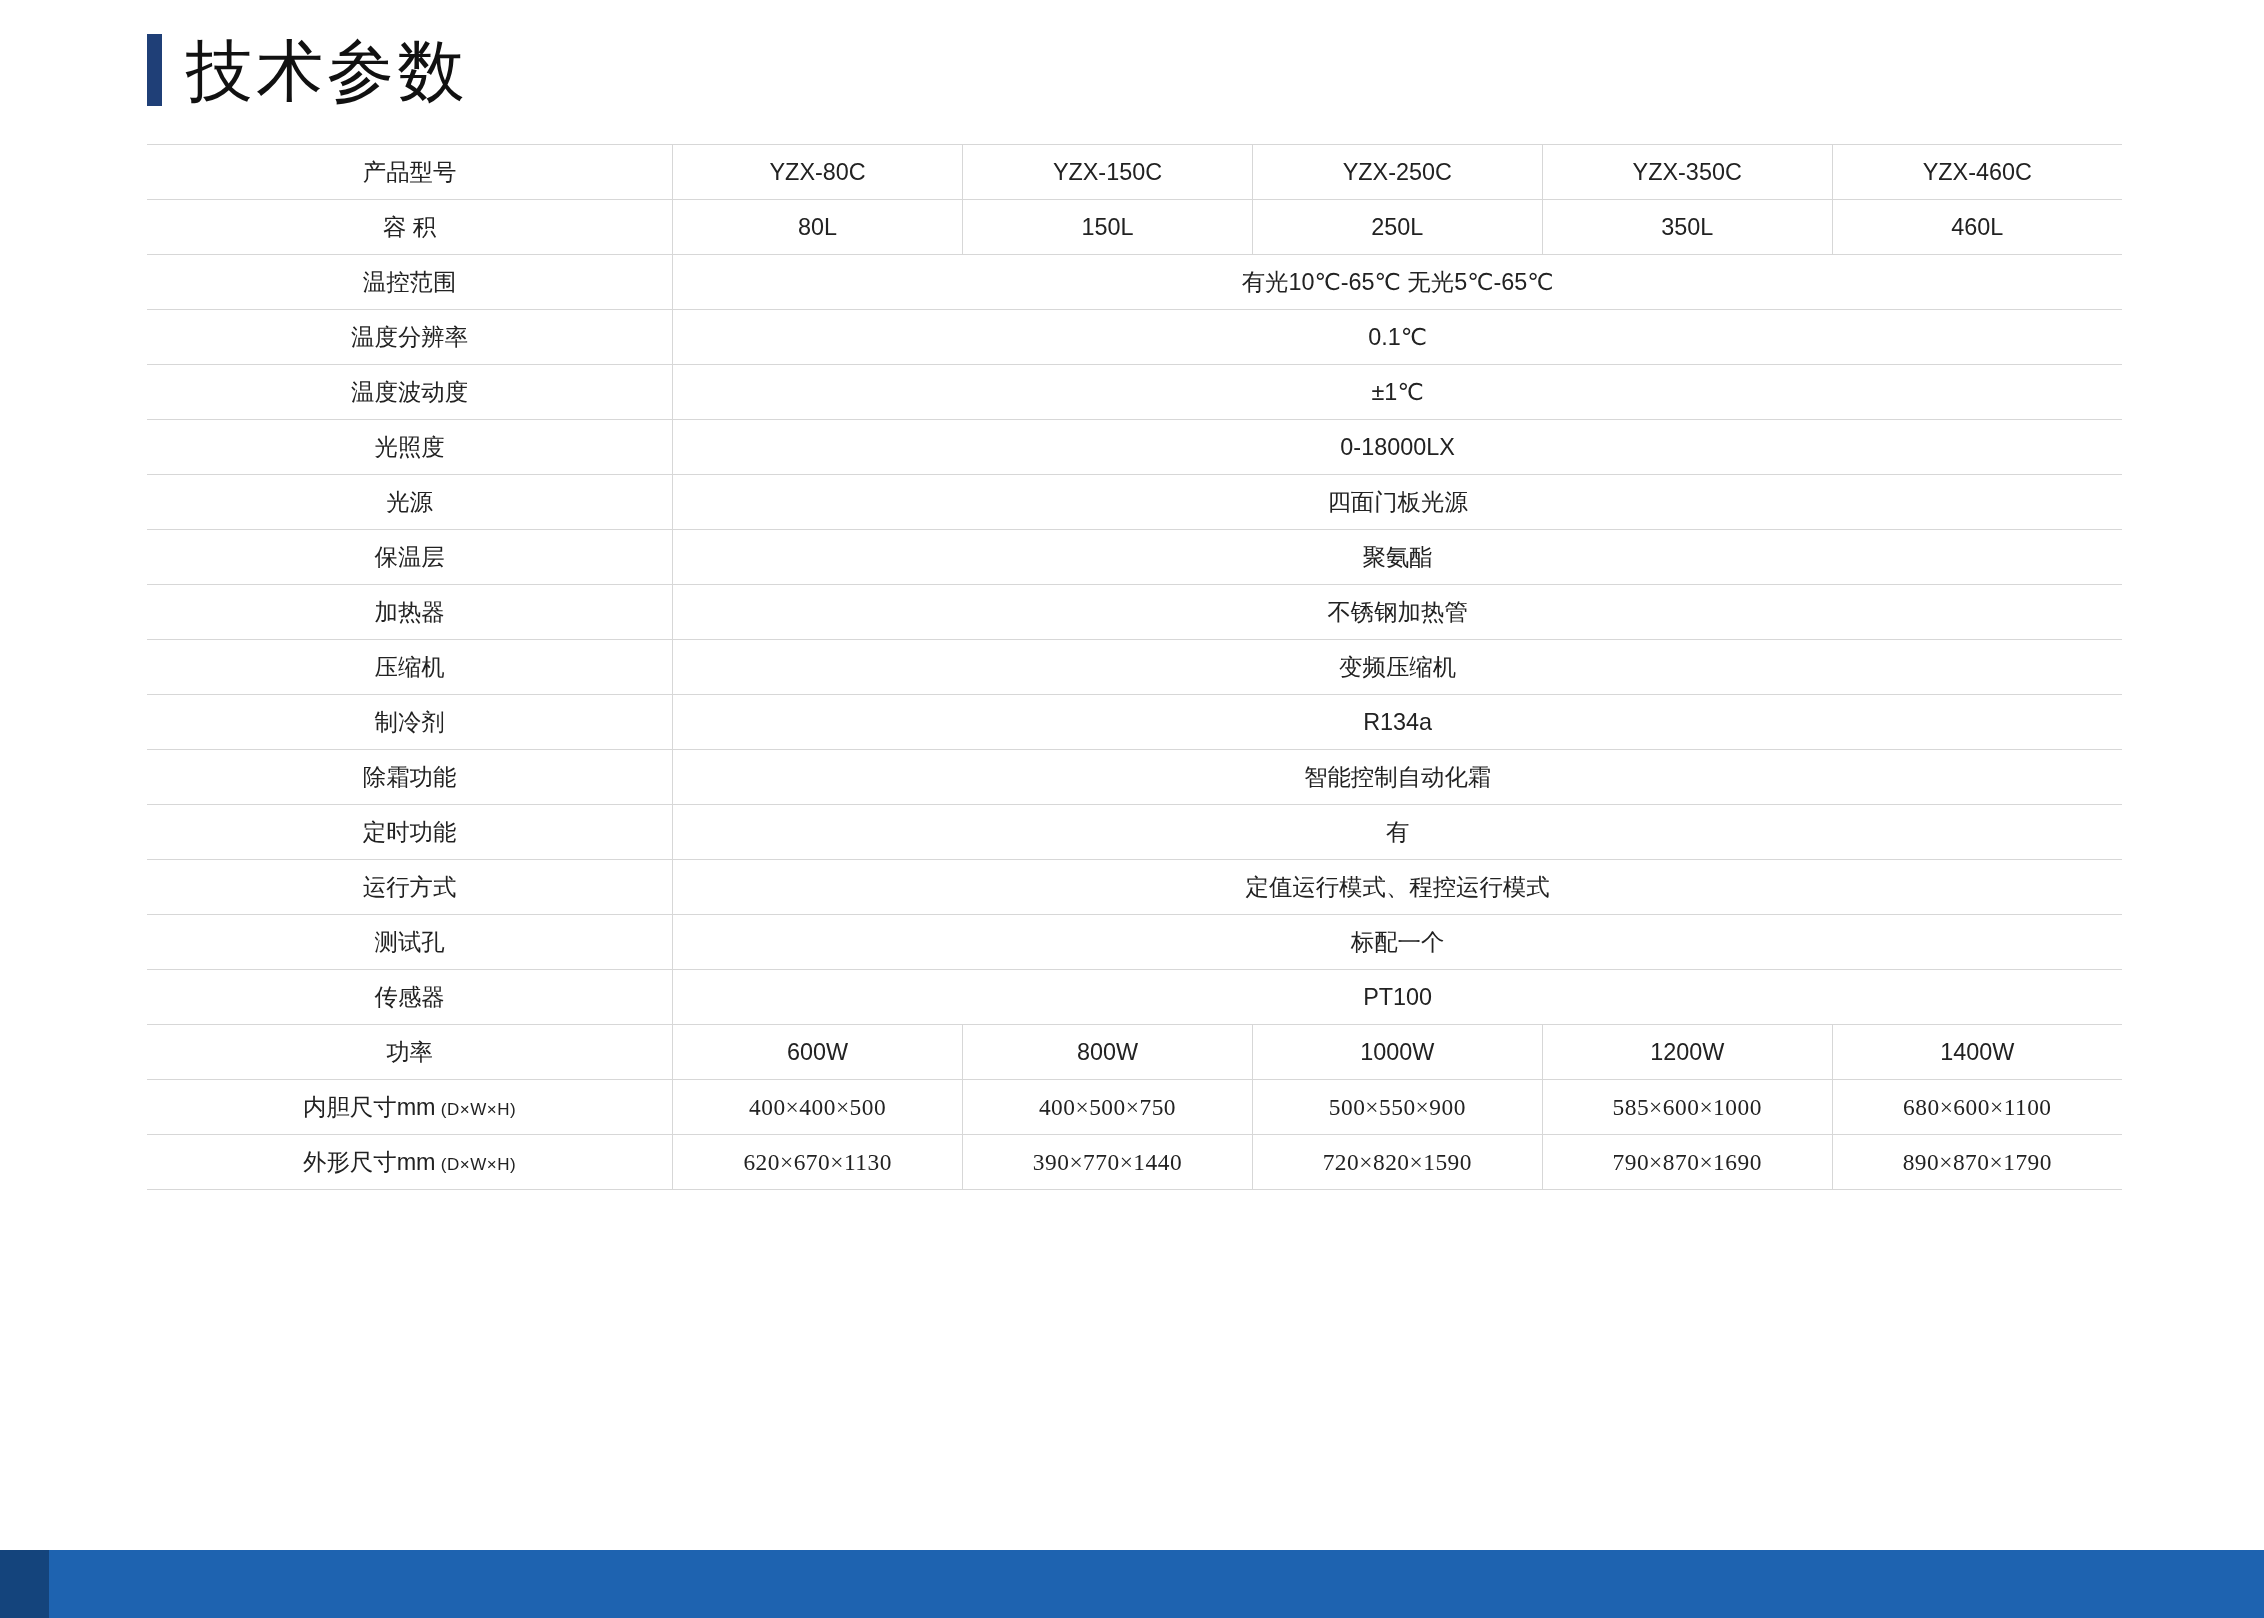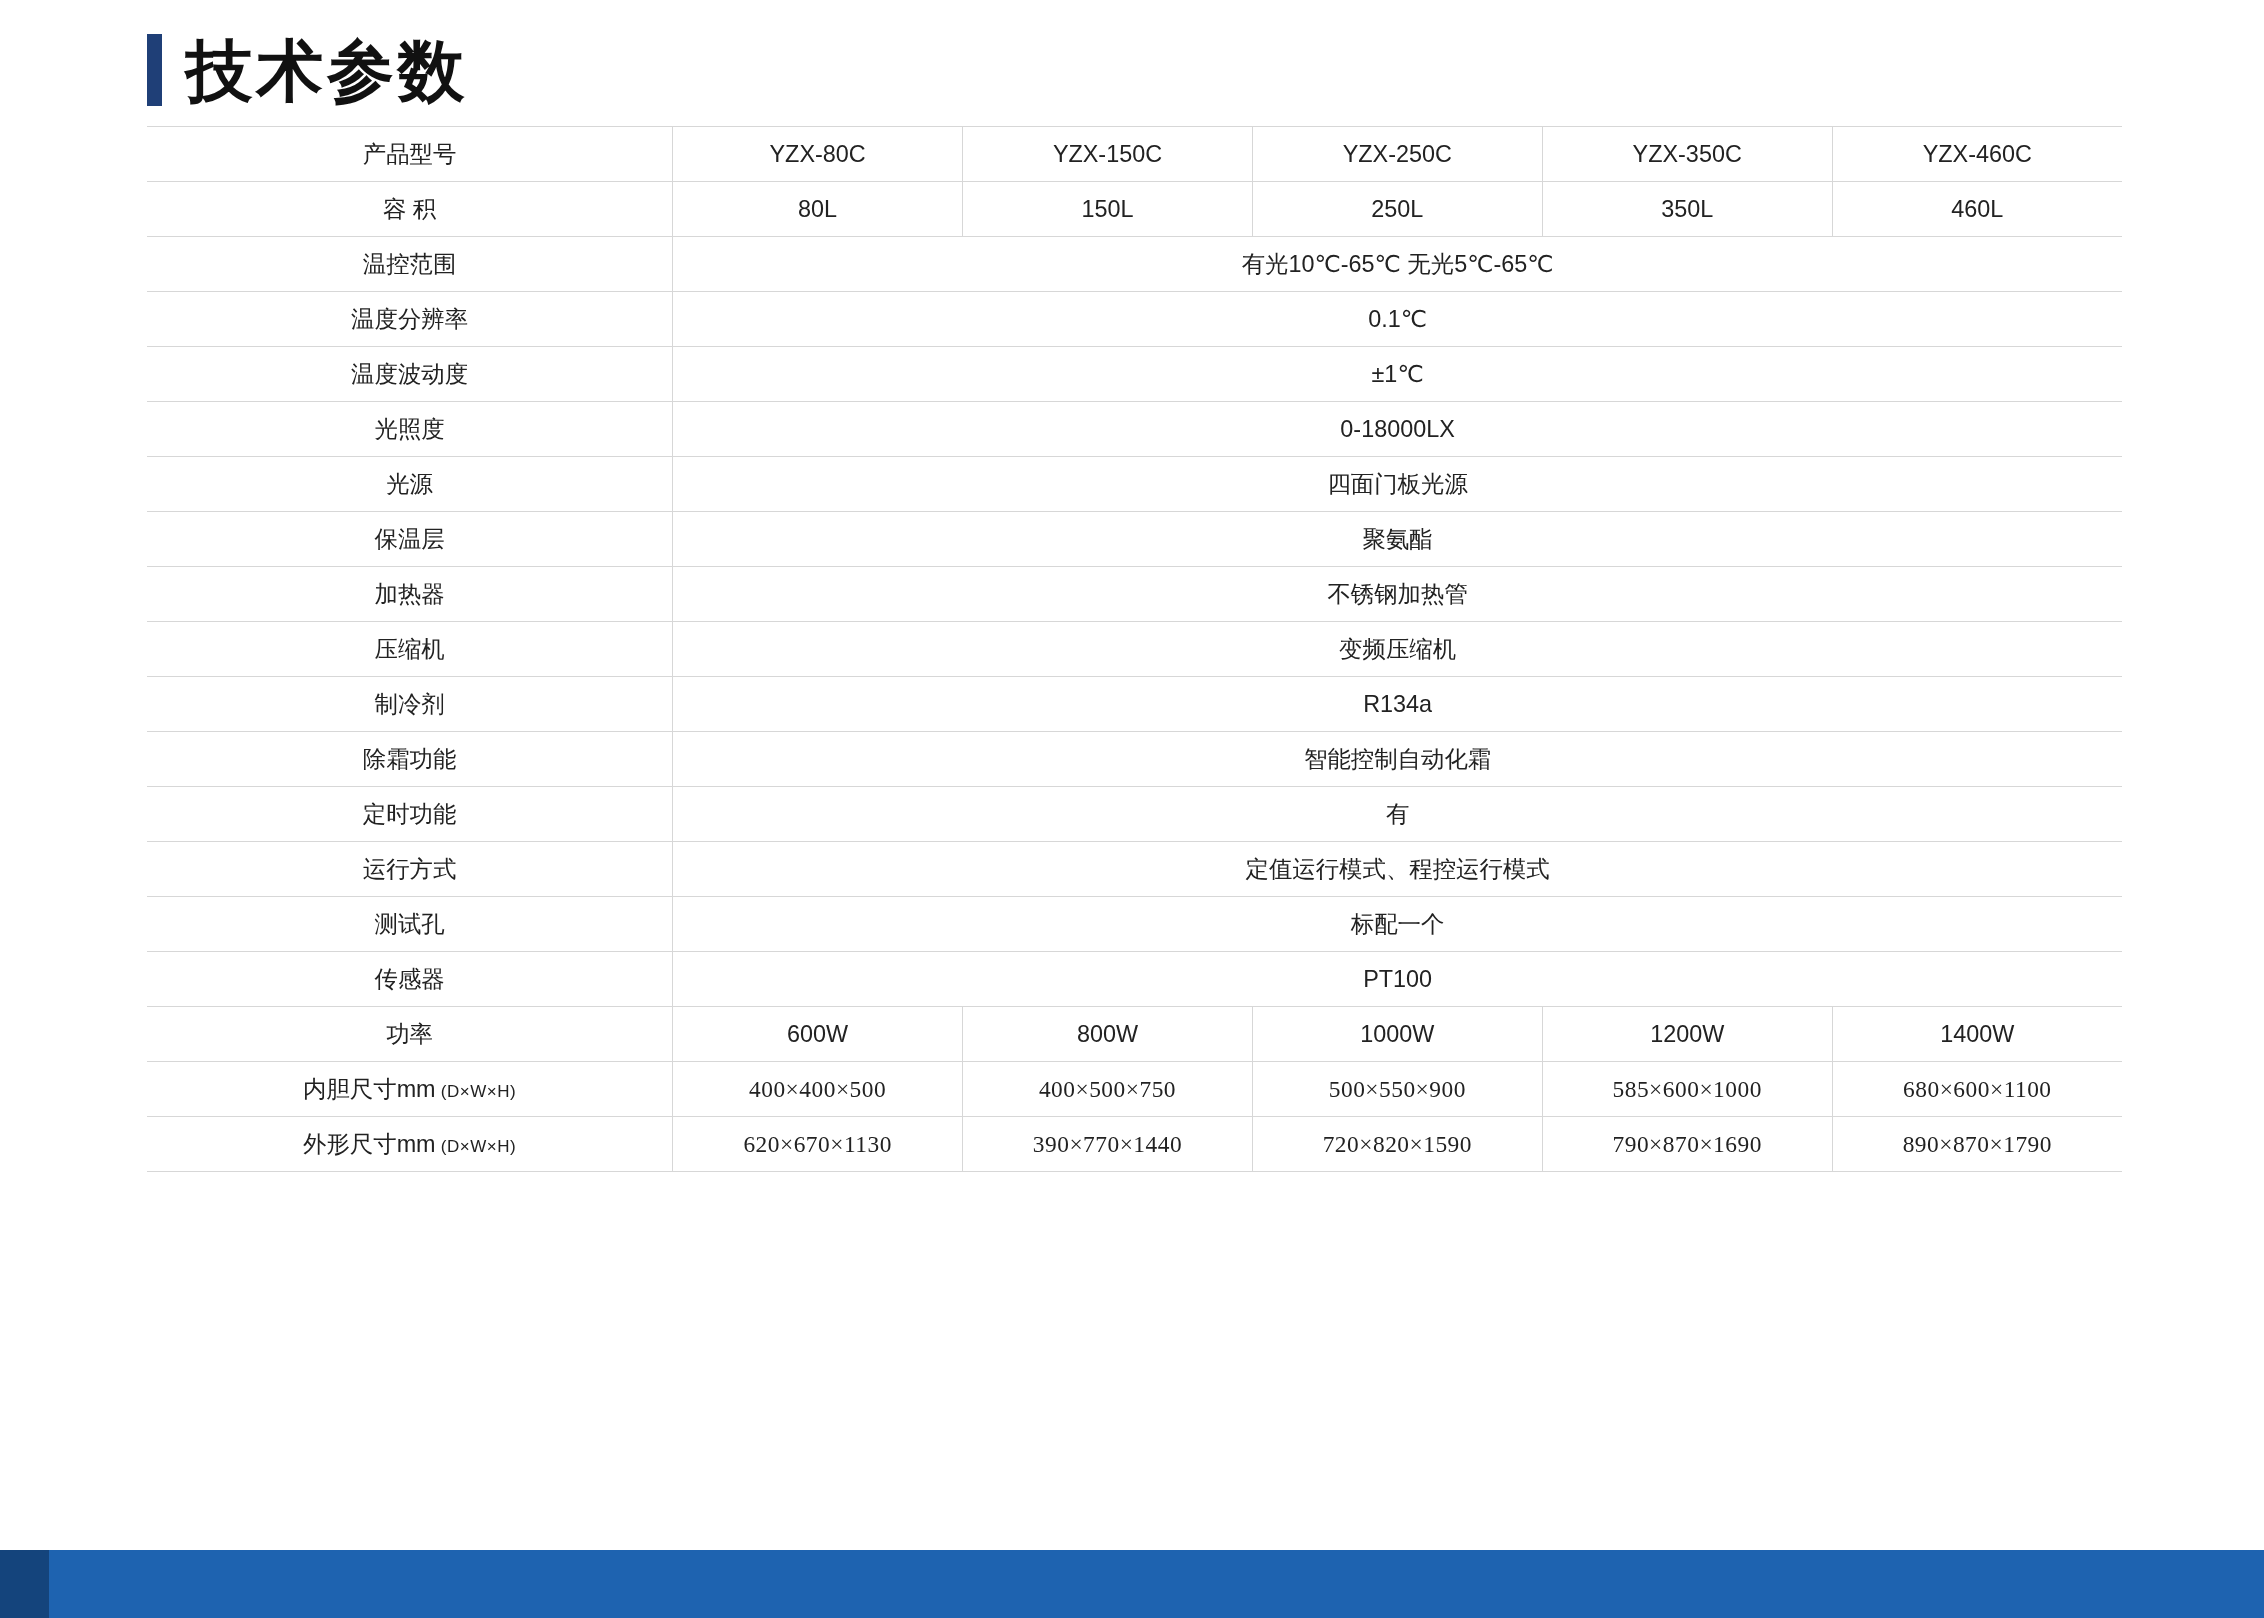--- a/index.html
+++ b/index.html
@@ -23,29 +23,29 @@
     margin: 34px 0 0 147px;
   }
   .title-bar {
     width: 15.3px;
     height: 72px;
     background: #1f3f77;
     margin-right: 23.4px;
   }
   .title-text {
     font-size: 67px;
-    font-weight: bold;
+    font-weight: normal;
     letter-spacing: 3.6px;
     color: #111111;
     line-height: 1;
   }
 
   
   .spec-wrap {
-    margin: 20px 0 0 147px;
+    margin: 38px 0 0 147px;
     width: 1975px;
   }
   table.spec {
     border-collapse: collapse;
     width: 100%;
     table-layout: fixed;
   }
   table.spec td {
     border-bottom: 0.9px solid #d7d7d7;
     height: 54px;

